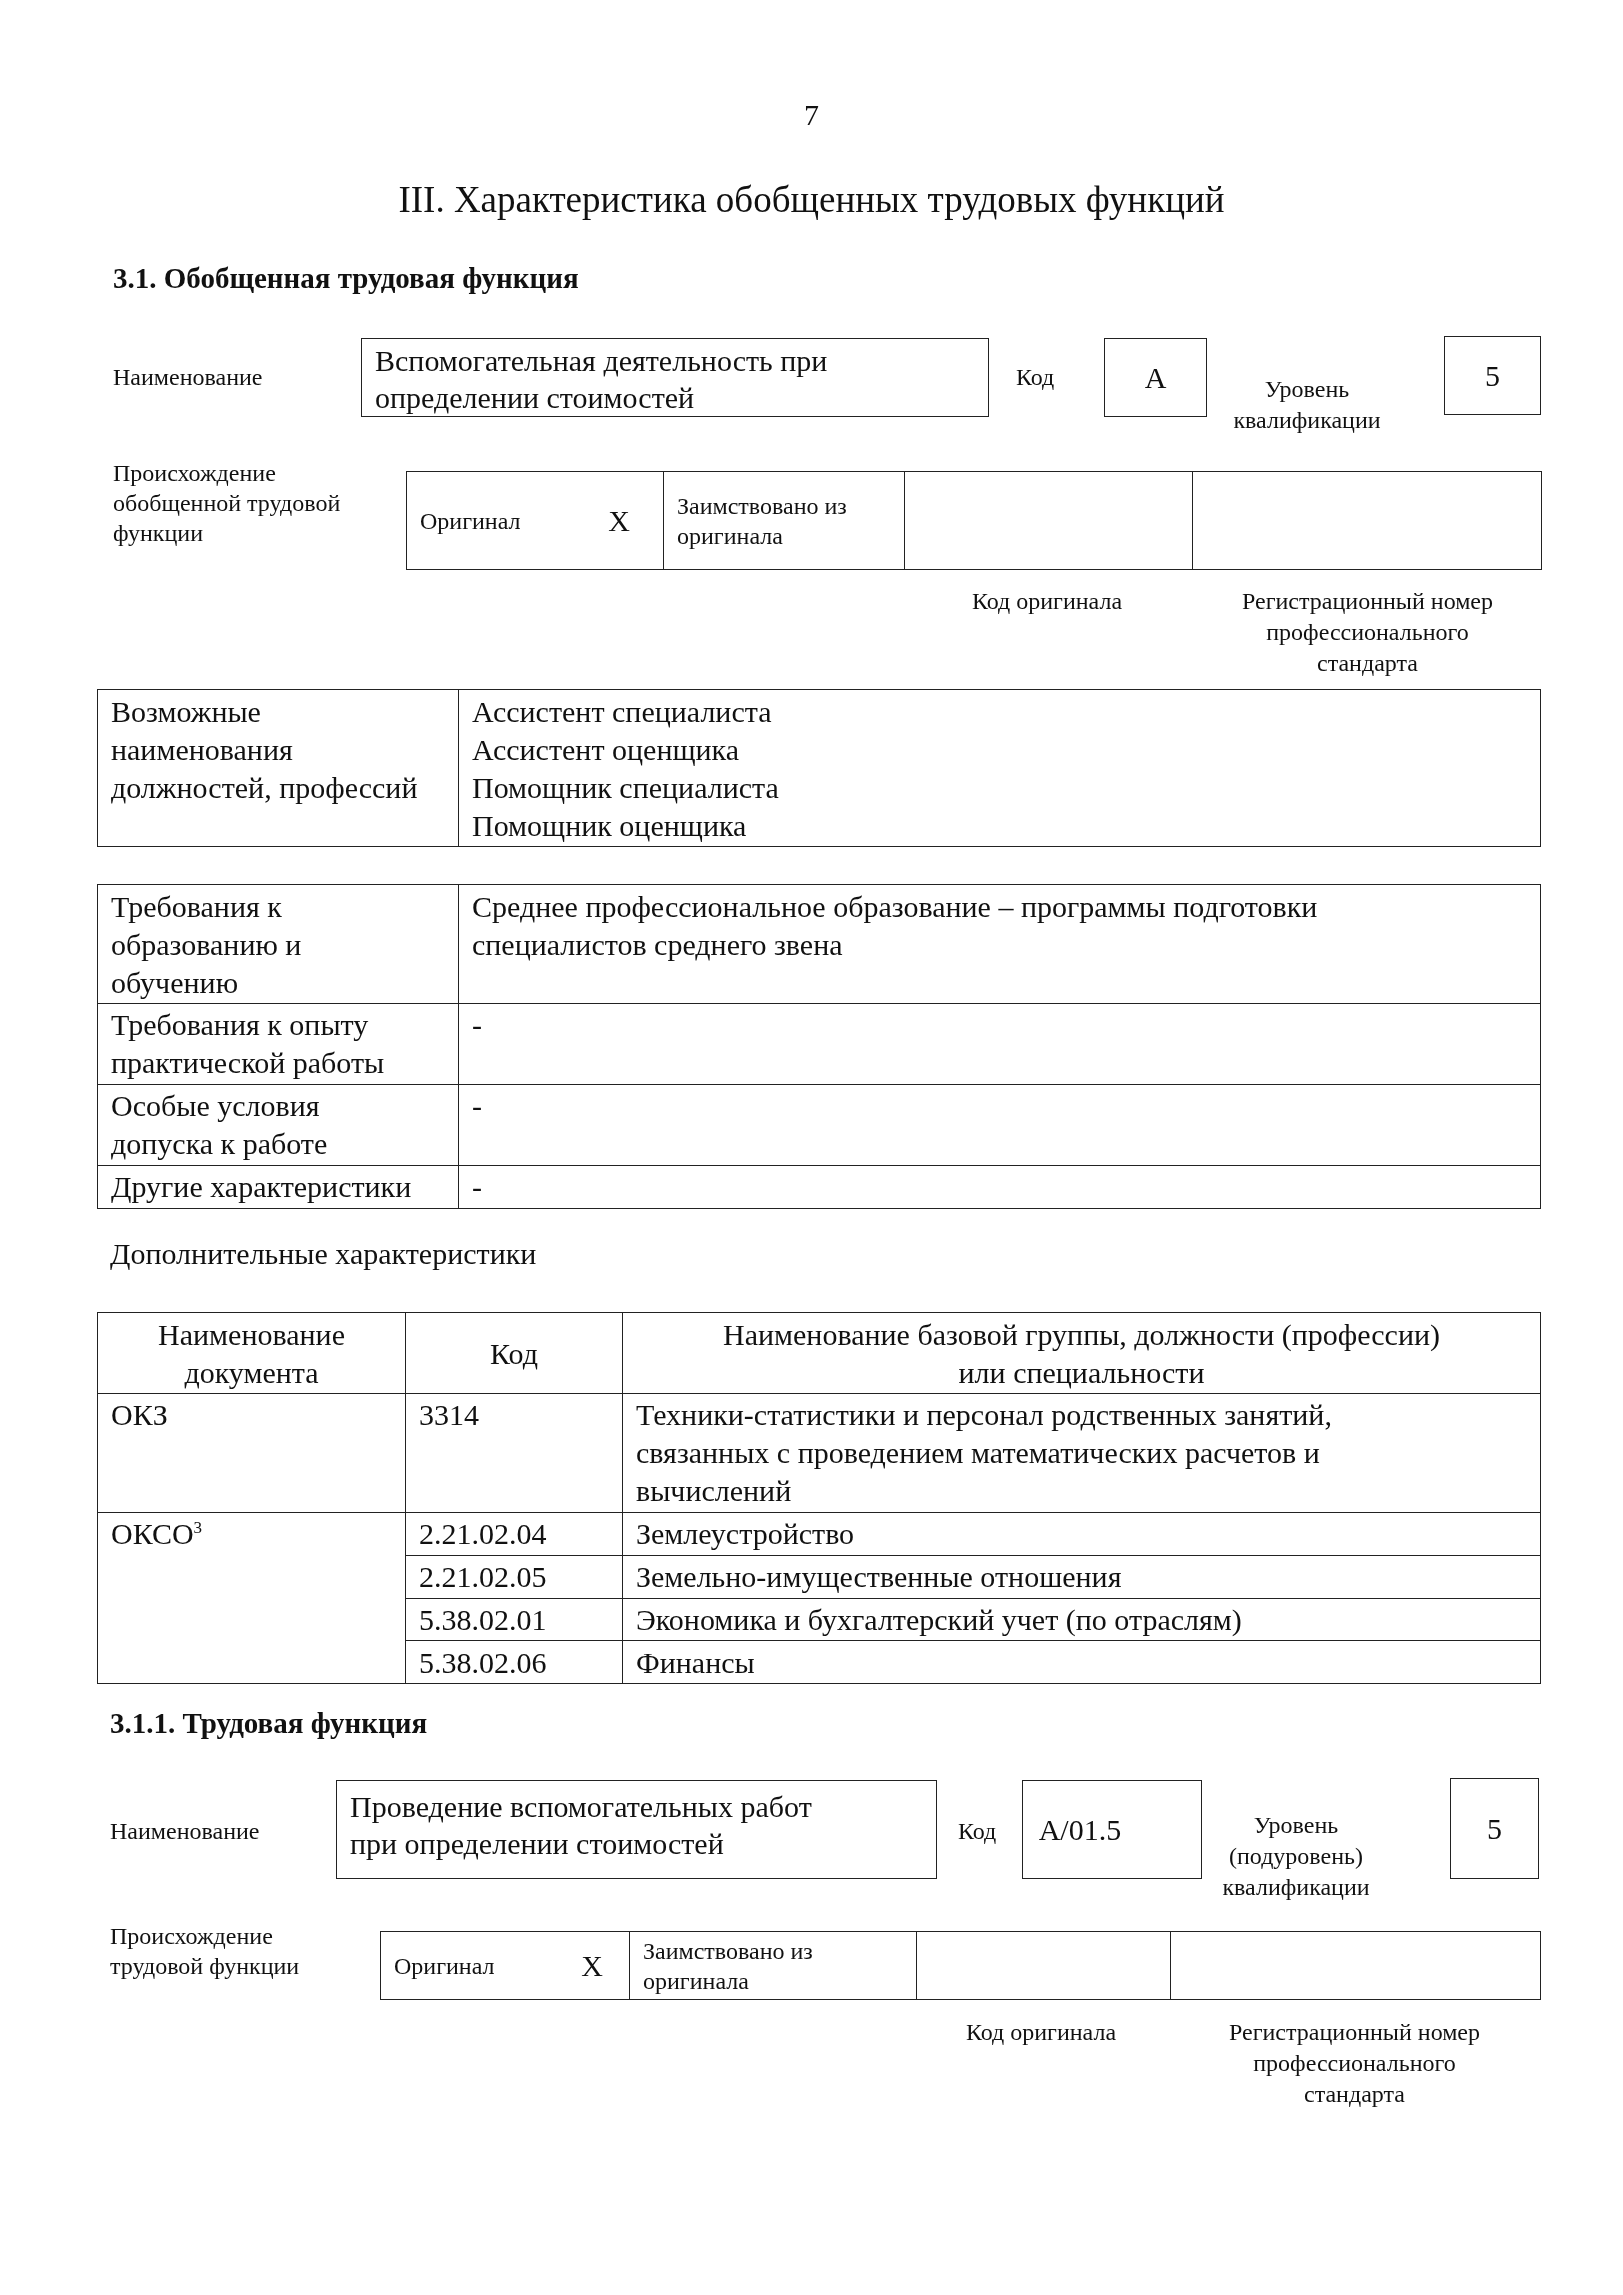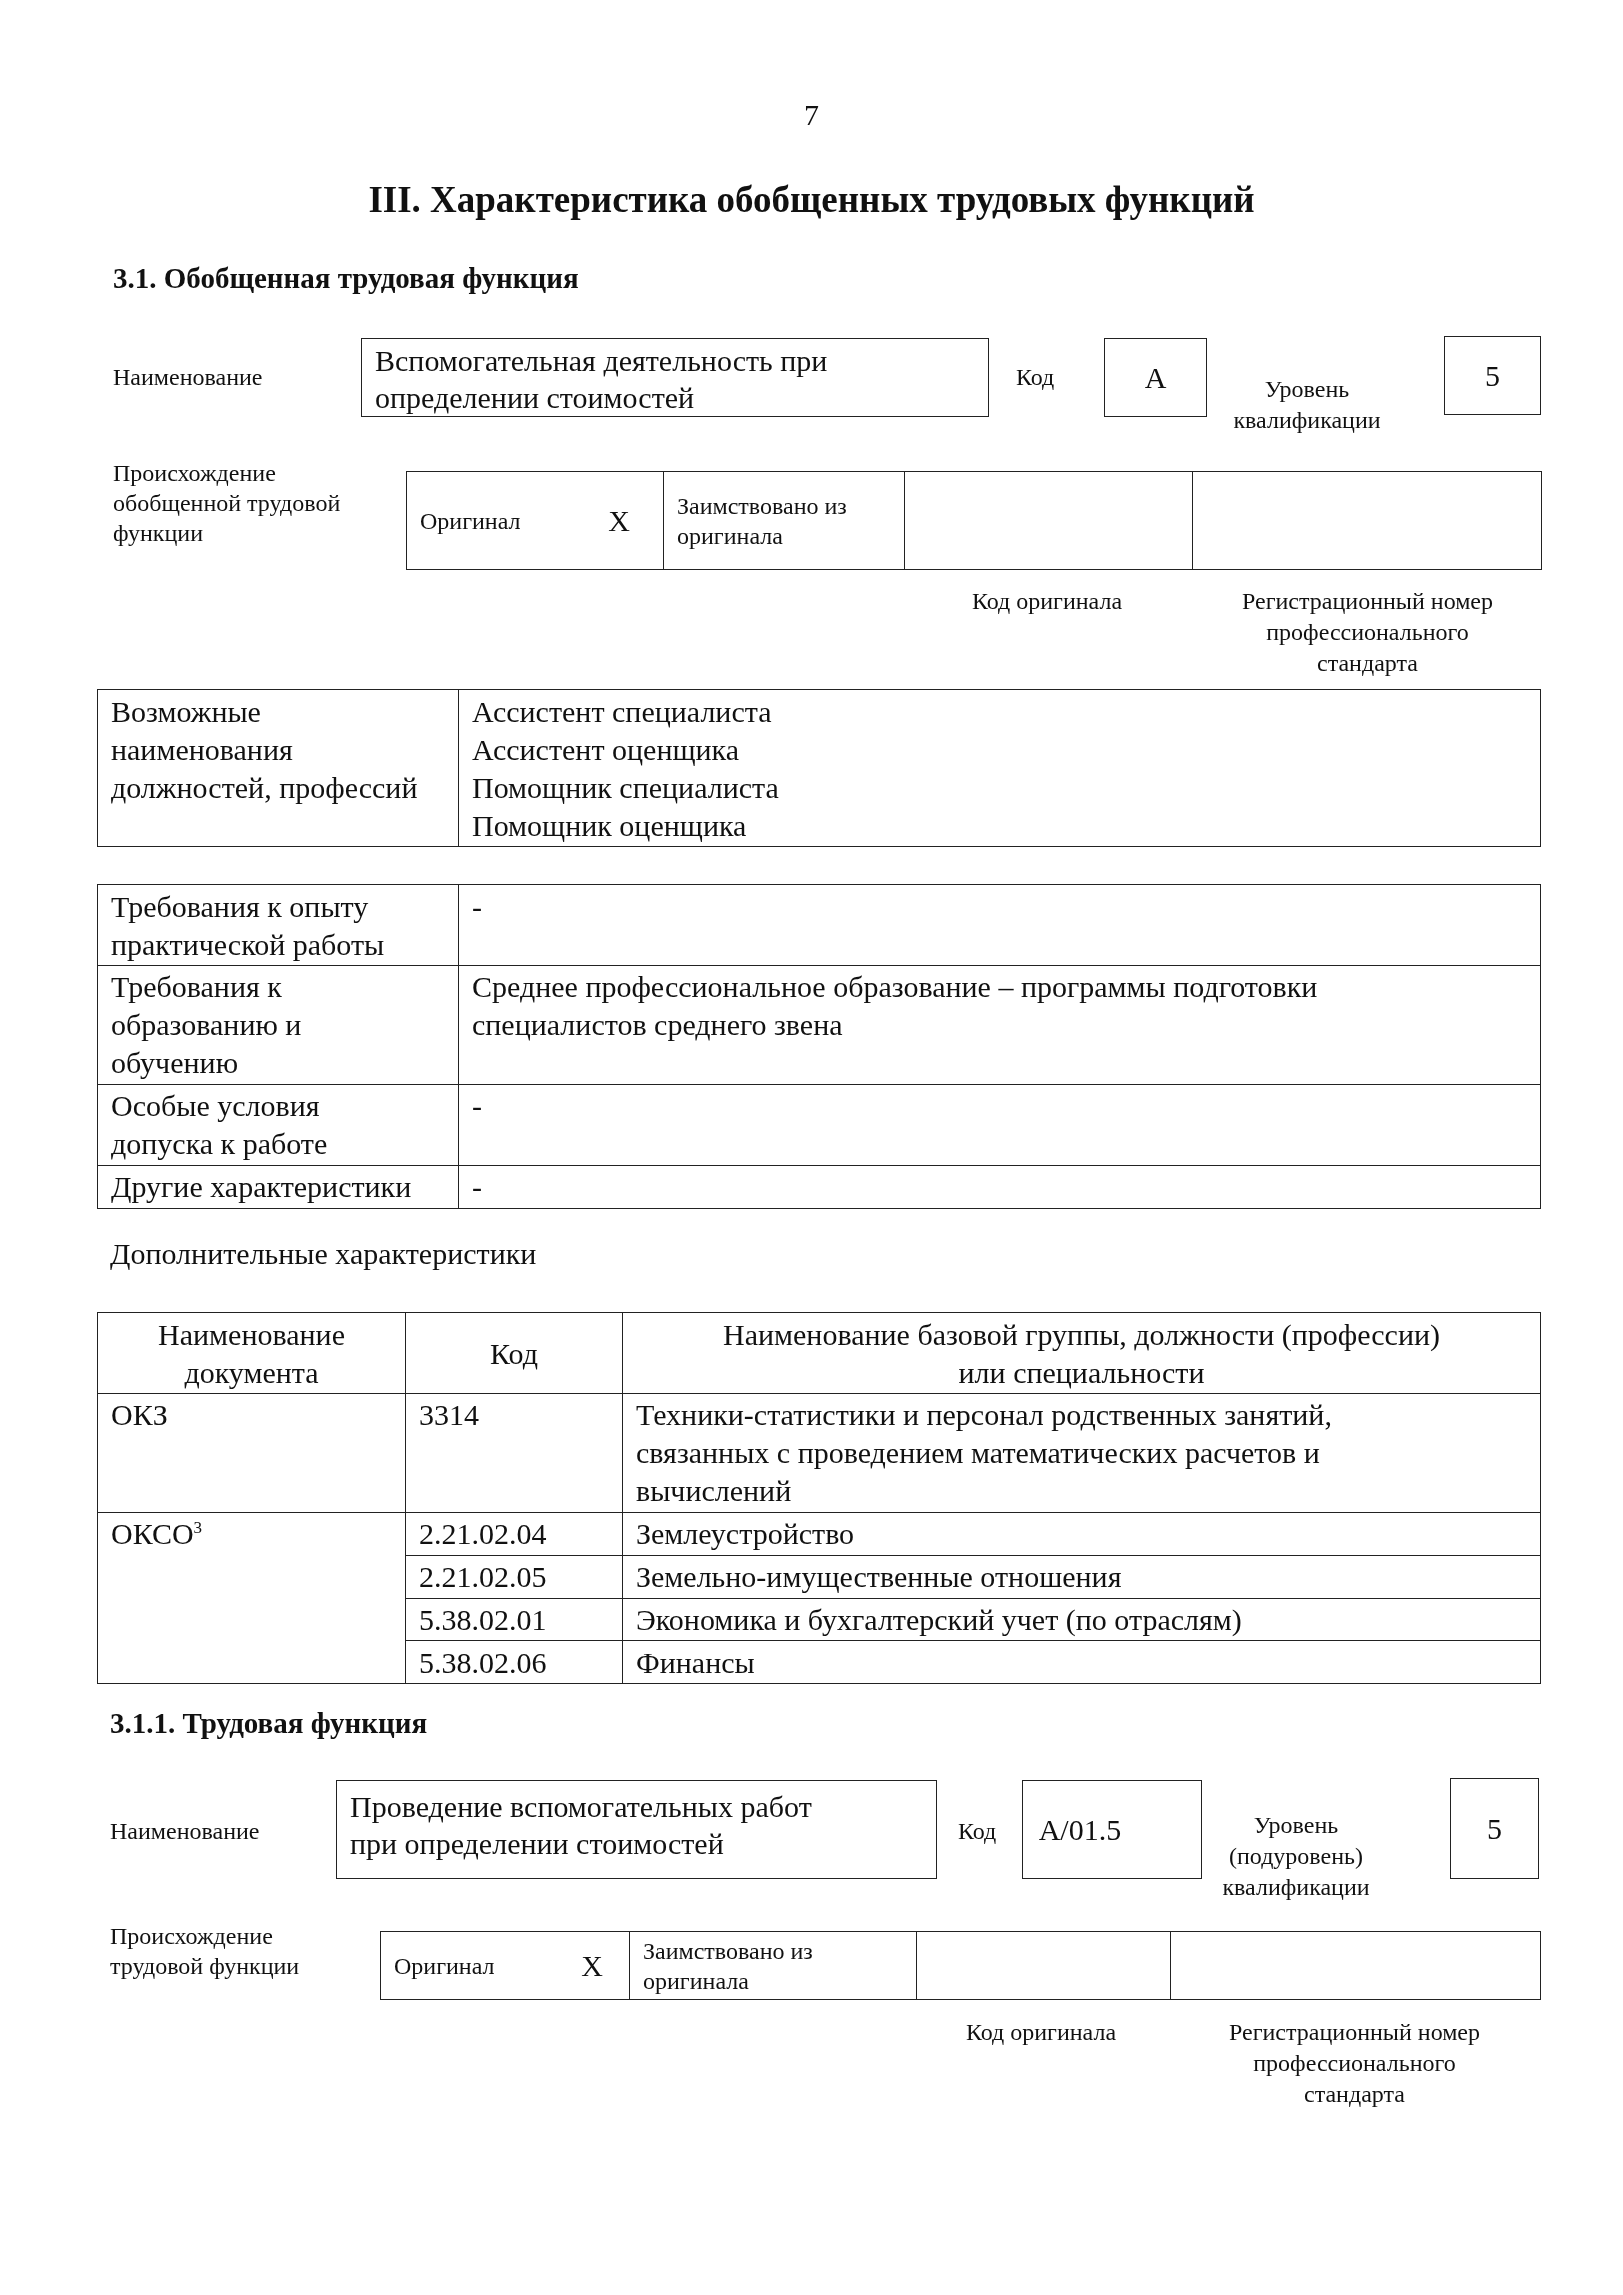--- a/index.html
+++ b/index.html
@@ -1,20 +1,20 @@
 <!DOCTYPE html>
 <html style="font-size:10.5px"><head>
 <meta charset="utf-8">
 <style>
   html, body { margin:0; padding:0; background:#ffffff; }
   body { width:1623px; height:2295px; position:relative; overflow:hidden;
          font-family:"Liberation Serif", "DejaVu Serif", serif; color:#111; }
   .abs { position:absolute; }
   .pagenum { left:0; width:1623px; top:98px; text-align:center; font-size:30px; }
-  .h1 { left:0; width:1623px; top:178px; text-align:center; font-size:37px; font-weight:bold; }
+  .h1 { left:0; width:1623px; top:178px; text-align:center; font-size:37px; font-weight:normal; }
   .h2 { font-size:29px; font-weight:bold; }
   .lbl { font-size:24px; line-height:30px; }
   .box { border:1.6px solid #222; box-sizing:border-box; }
   .boxtext { font-size:30px; line-height:37px; padding:2.6px 13px; }
   .center { display:flex; align-items:center; justify-content:center; }
   .cap { font-size:24px; line-height:31px; text-align:center;margin-top:28px; }
   table.t { position:absolute; border-collapse:collapse; font-size:30px; line-height:38px; }
   table.t td { border:1.6px solid #222; vertical-align:top; padding:2.6px 13px 1.3px 13px; }
   table.t td.hdr { text-align:center; vertical-align:middle; }
   sup { font-size:17px; line-height:0; }
@@ -82,36 +82,36 @@
       <div>Помощник специалиста</div>
       <div>Помощник оценщика</div>
     </td>
   </tr>
 </tbody>
   </table>
 
 <table class="t" style="left:97px;top:884px;width:1444px;">
   <tbody>
       <tr>
-    <td>
-      <div>Требования к опыту</div>
-      <div>практической работы</div>
-    </td>
-    <td>-</td>
-  </tr>
-  <tr>
     <td style="width:334px;">
       <div>Требования к</div>
       <div>образованию и</div>
       <div>обучению</div>
     </td>
     <td>
       <div>Среднее профессиональное образование – программы подготовки</div>
       <div>специалистов среднего звена</div>
     </td>
+  </tr>
+  <tr>
+    <td>
+      <div>Требования к опыту</div>
+      <div>практической работы</div>
+    </td>
+    <td>-</td>
   </tr>
   <tr>
     <td>
       <div>Особые условия</div>
       <div>допуска к работе</div>
     </td>
     <td>-</td>
   </tr>
   <tr>
     <td style="white-space:nowrap;">Другие характеристики</td>

